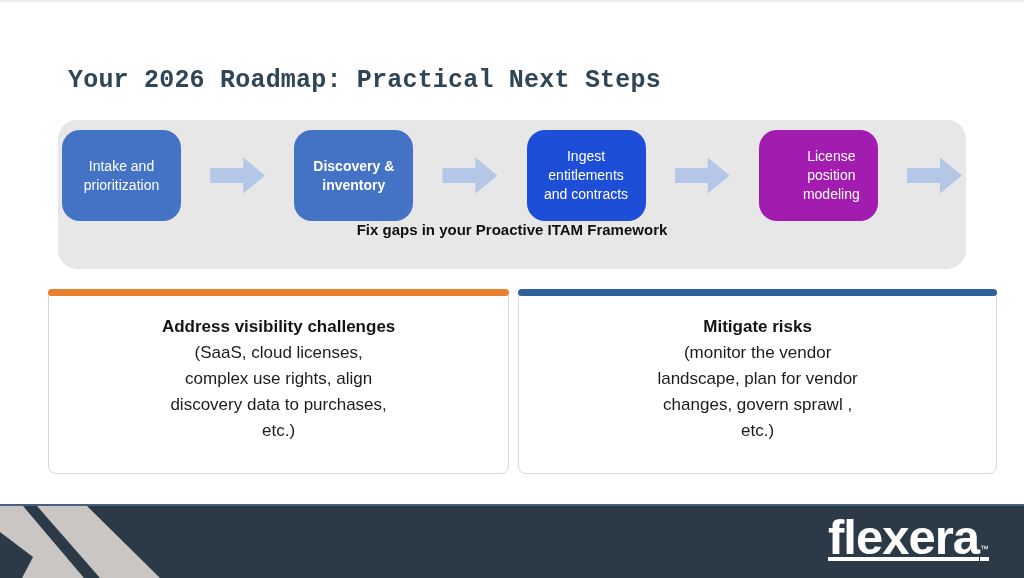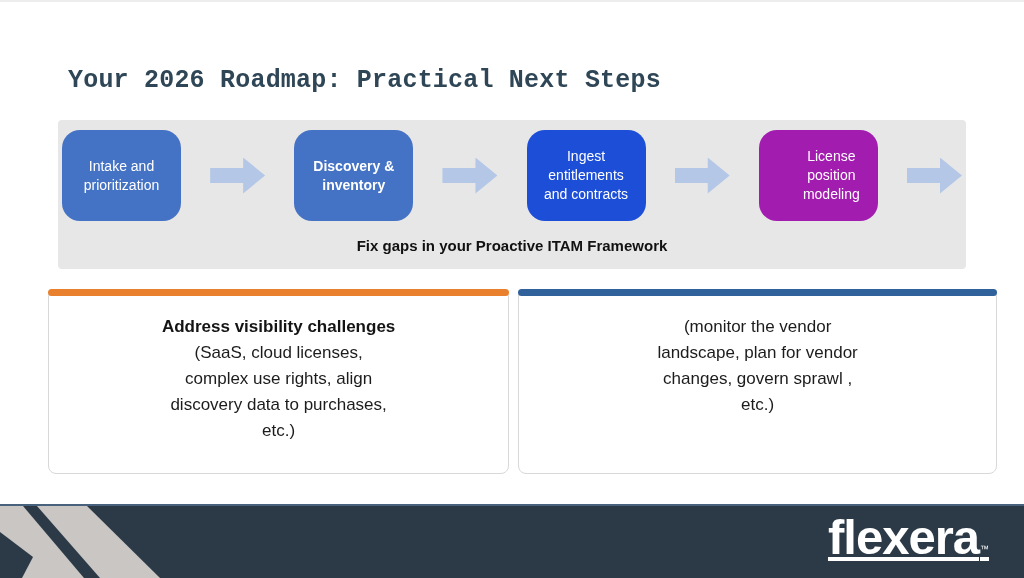--- a/index.html
+++ b/index.html
@@ -27,21 +27,21 @@
   }
 
   
   .flow-panel {
     position: absolute;
     left: 58px;
     top: 118px;
     width: 908px;
     height: 149px;
     background: #e8e7e7;
-    border-radius: 4px;
+    border-radius: 19px;
     padding: 10px 4px 0 4px;
   }
   .flow-row {
     display: flex;
     justify-content: space-between;
     align-items: center;
     height: 91px;
   }
   .flow-box {
     flex: 0 0 auto;
@@ -60,21 +60,21 @@
     padding: 4px;
   }
   .flow-arrow {
     flex: 0 0 auto;
     width: 55px;
     height: 36px;
     background: #b4c7e7;
     clip-path: polygon(0 29%, 60% 29%, 60% 0, 100% 50%, 60% 100%, 60% 71%, 0 71%);
   }
   .flow-caption {
-    margin-top: 16px;
+    margin-top: 0;
     text-align: center;
     font-size: 15px;
     font-weight: bold;
     color: #111111;
   }
 
   
   .cards {
     position: absolute;
     left: 48px;
@@ -182,20 +182,21 @@
     <div class="card">
       <div class="card-accent" style="background: rgb(232, 128, 46);"></div>
       <div class="card-title">Address visibility challenges</div>
       <div class="card-body">(SaaS, cloud licenses,
 complex use rights, align
 discovery data to purchases,
 etc.)</div>
     </div>
     <div class="card">
       <div class="card-accent" style="background: rgb(49, 97, 155);"></div>
+      <div class="card-title">Mitigate risks</div>
       <div class="card-body">(monitor the vendor
 landscape, plan for vendor
 changes, govern sprawl ,
 etc.)</div>
     </div>
   </div>
 
   <div class="footer" style="background: rgb(44, 58, 71);">
     <svg class="footer-stripes" width="1024" height="74" viewBox="0 0 1024 74" preserveAspectRatio="none" aria-hidden="true">
       <rect x="0" y="0" width="1024" height="2" style="fill: rgb(72, 97, 124);"></rect>

